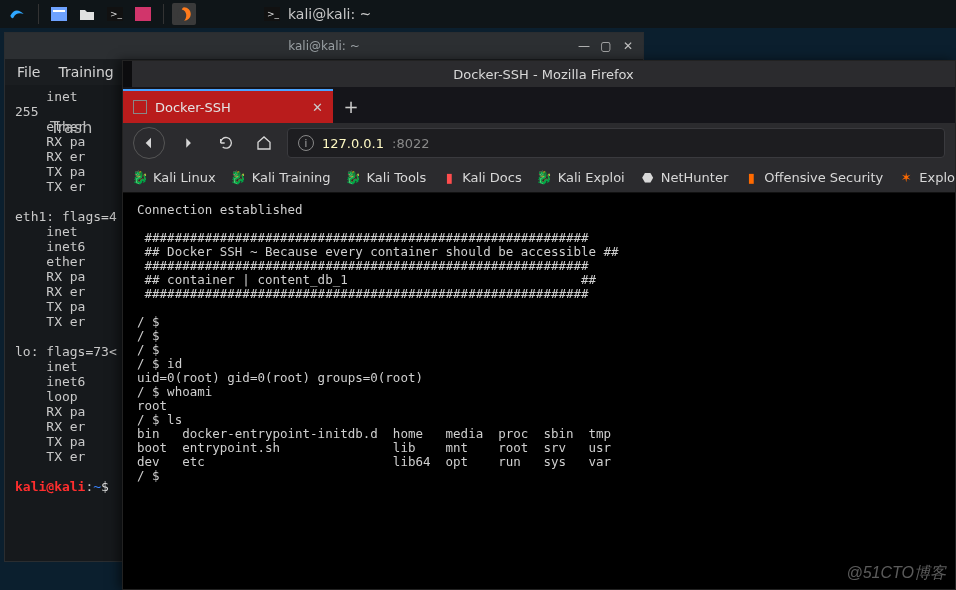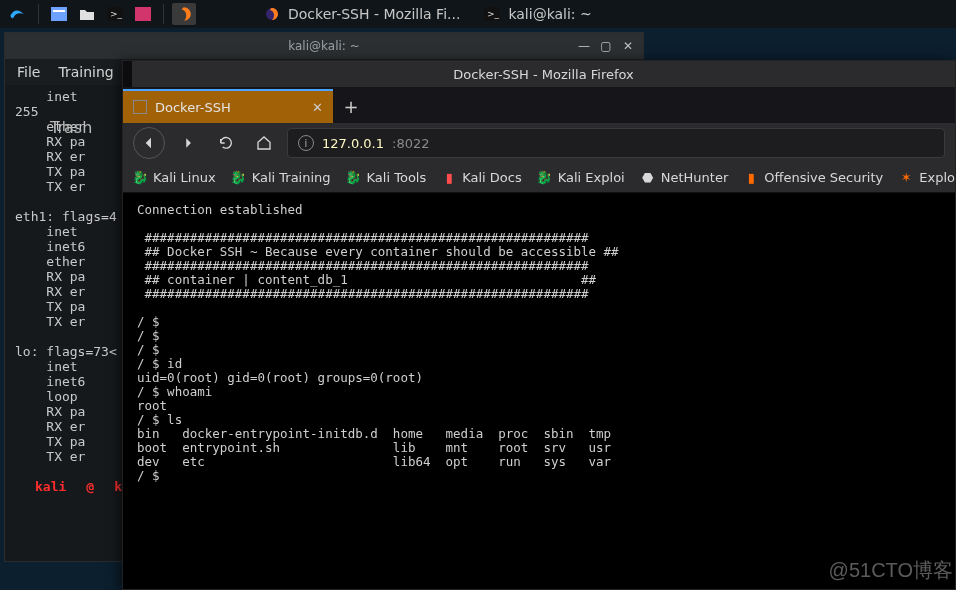--- a/index.html
+++ b/index.html
@@ -73,21 +73,21 @@
   .term-body{
     flex:1;
     background:#16191c;
     padding:4px 10px;
     font-family:"DejaVu Sans Mono","Consolas",monospace;
     font-size:13px; line-height:15px;
     color:#c9c9c9;
     white-space:pre;
     overflow:hidden;
   }
-  .term-body .prompt-user{color:#ff2e2e;font-weight:bold;margin-left:20px;}
+  .term-body .prompt-user{color:#ff2e2e;font-weight:bold;}
   .term-body .prompt-tilde{color:#3a84ff;}
   .term-body .dollar{color:#dcdcdc;}
   .trash-label{position:absolute;left:50px;top:118px;color:#b9b9b9;font-size:16px;}
 
   
   .ff-window{
     position:absolute;
     left:122px; top:60px;
     right:0; bottom:0;
     background:#0c0c0e;
@@ -99,21 +99,21 @@
     height:26px; background:#2b2b2e;
     display:flex; align-items:center; justify-content:center;
     color:#d8d8d8; font-size:13px;margin-left:9px;
   }
   .ff-tabs{
     height:36px; background:#15151a;
     display:flex; align-items:flex-end;
   }
   .ff-tab{
     height:34px; width:210px;
-    background:#a16207;
+    background:#b91c1c;
     border-top:2px solid #4aa3ff;
     display:flex; align-items:center;
     padding:0 10px; gap:8px;
     font-size:13px; color:#e4e4e4;
   }
   .ff-tab .close{margin-left:auto;color:#ccc;}
   .ff-newtab{
     width:36px;height:34px;display:flex;align-items:center;justify-content:center;
     color:#ccc;font-size:18px;
   }
@@ -152,23 +152,24 @@
   .ff-content{
     flex:1; background:#000;
     padding:10px 14px;
     font-family:"DejaVu Sans Mono","Consolas",monospace;
     font-size:12.5px; line-height:14px;
     color:#cfcfcf;
     white-space:pre;
     overflow:hidden;
   }
   .watermark{
-    position:absolute; right:3px; bottom:6px;
-    color:rgba(200,200,200,0.45); font-size:20px;
+    position:absolute; right:10px; bottom:6px;
+    color:rgba(200,200,200,0.45); font-size:16px;
     font-family:sans-serif;
+    font-style:italic;
   }
 </style>
 </head>
 <body>
 
 <div class="taskbar">
   <div class="tb-logo">
     <svg width="20" height="20" viewBox="0 0 24 24">
         <path fill="currentColor" d="M4 14c4-8 10-8 16-2-6-2-10 0-12 4-1 2-3 1-4-2z"></path>
       </svg>
@@ -197,27 +198,20 @@
       </svg>
   </div>
   <div class="divider"></div>
   <div class="tb-icon active">
     <svg width="18" height="18" viewBox="0 0 24 24">
         <circle cx="12" cy="12" r="9" fill="#3a3a3a"></circle>
         <path d="M12 3c5 0 9 4 9 9 0 5-4 9-9 9 4-3 5-13-3-15 1-2 2-3 3-3z" fill="#ff7b1c"></path>
       </svg>
   </div>
   <div style="width:50px"></div>
-  <div class="taskbar-entry">
-    <svg width="16" height="16" viewBox="0 0 24 24">
-        <circle cx="12" cy="12" r="9" fill="#35256b"></circle>
-        <path d="M12 3c5 0 9 4 9 9 0 5-4 9-9 9 4-3 5-13-3-15 1-2 2-3 3-3z" fill="#ff7b1c"></path>
-      </svg>
-    <span>Docker-SSH - Mozilla Fi...</span>
-  </div>
   <div class="taskbar-entry">
     <svg width="16" height="14">
         <rect width="16" height="14" fill="#111"></rect>
         <text x="3" y="10" fill="#ddd" font-size="9">&gt;_</text>
       </svg>
     <span>kali@kali: ~</span>
   </div>
 </div>
 
 <div class="term-window">

